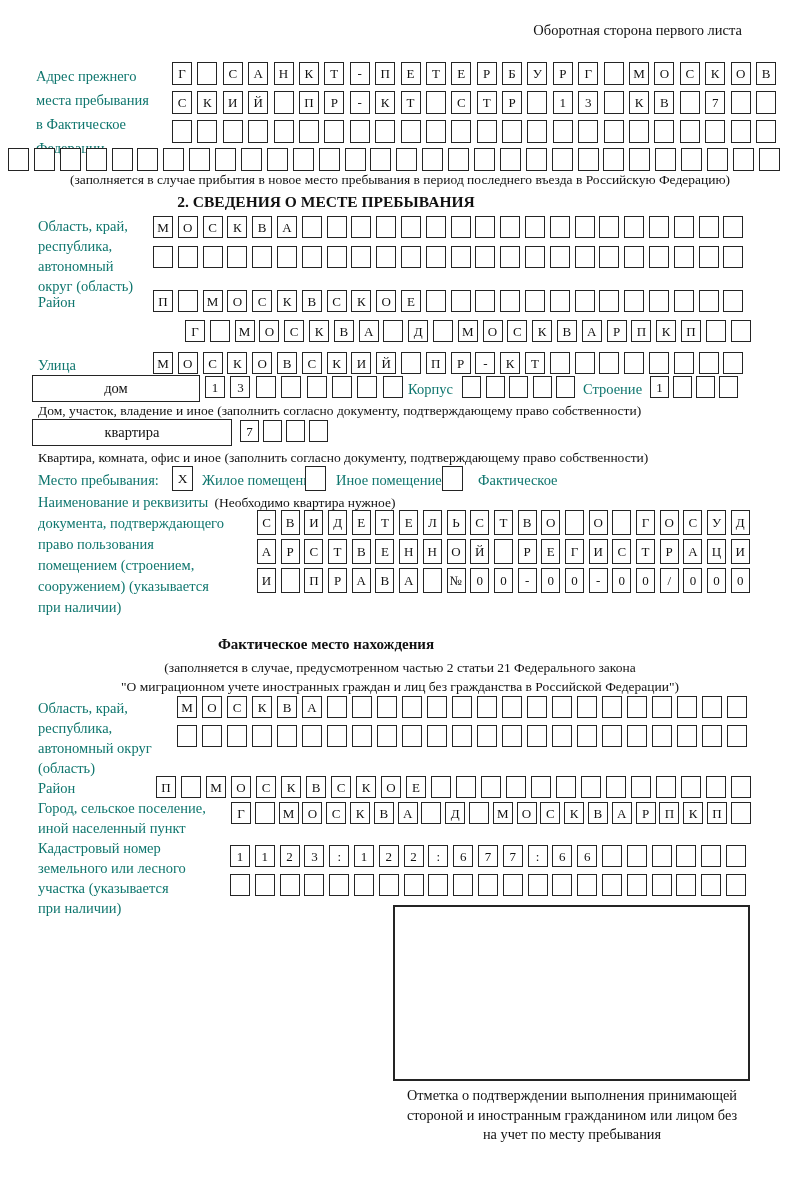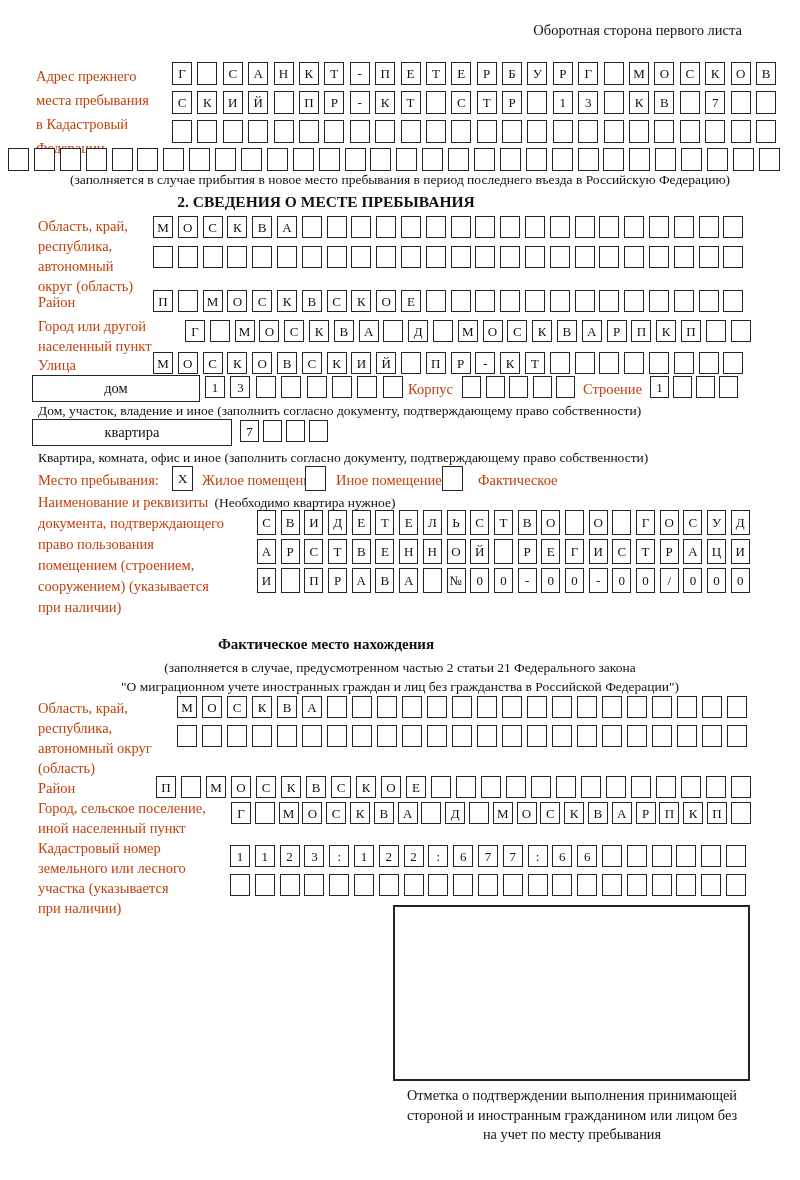--- a/index.html
+++ b/index.html
@@ -1,21 +1,21 @@
 <!DOCTYPE html>
 <html><head>
 <meta charset="utf-8">
 <style>
   * { margin:0; padding:0; box-sizing:border-box; }
   html,body { background:#ffffff; }
   #page {
     position:relative; width:800px; height:1180px; background:#fff;
     font-family:"Liberation Serif","DejaVu Serif",serif; color:#111;
   }
-  .lbl { position:absolute; font-size:14.5px; line-height:20px; color:#c2410c; white-space:nowrap; }
+  .lbl { position:absolute; font-size:14.5px; line-height:20px; color:#0f766e; white-space:nowrap; }
   .lbl .ln { display:block; }
   .note { position:absolute; font-size:13.5px; color:#111; white-space:nowrap; }
   .ctr { text-align:center; }
   .ttl { position:absolute; left:0; width:652px; text-align:center; font-weight:bold; font-size:15.5px; }
   .row { position:absolute; display:flex; }
   .cell {
     flex:none; width:20px; height:22px; border:1.6px solid #242424; background:#fff;
     display:flex; align-items:center; justify-content:center;
     font-size:13px; line-height:1; color:#111;
   }
@@ -37,21 +37,21 @@
 </head>
 <body>
 
 <div id="page">
 
   <div class="note" style="left:400px; top:22px; width:342px; text-align:right; font-size:14.5px;">Оборотная сторона первого листа</div>
 
   <div class="lbl" style="left:36px; top:64px; line-height:24px;">
     <span class="ln">Адрес прежнего</span>
     <span class="ln">места пребывания</span>
-    <span class="ln">в Кадастровый</span>
+    <span class="ln">в Фактическое</span>
     <span class="ln">Федерации</span>
   </div>
   <div class="row h23" style="left:172px; top:62px;  gap:5.4px;">
       <span class="cell">Г</span>
       <span class="cell"></span>
       <span class="cell">С</span>
       <span class="cell">А</span>
       <span class="cell">Н</span>
       <span class="cell">К</span>
       <span class="cell">Т</span>
@@ -241,24 +241,20 @@
       <span class="cell"></span>
       <span class="cell"></span>
       <span class="cell"></span>
       <span class="cell"></span>
       <span class="cell"></span>
       <span class="cell"></span>
       <span class="cell"></span>
       <span class="cell"></span>
     </div>
 
-  <div class="lbl" style="left:38px; top:316px;">
-    <span class="ln">Город или другой</span>
-    <span class="ln">населенный пункт</span>
-  </div>
   <div class="row" style="left:185px; top:320px; gap:4.8px;">
       <span class="cell">Г</span>
       <span class="cell"></span>
       <span class="cell">М</span>
       <span class="cell">О</span>
       <span class="cell">С</span>
       <span class="cell">К</span>
       <span class="cell">В</span>
       <span class="cell">А</span>
       <span class="cell"></span>

